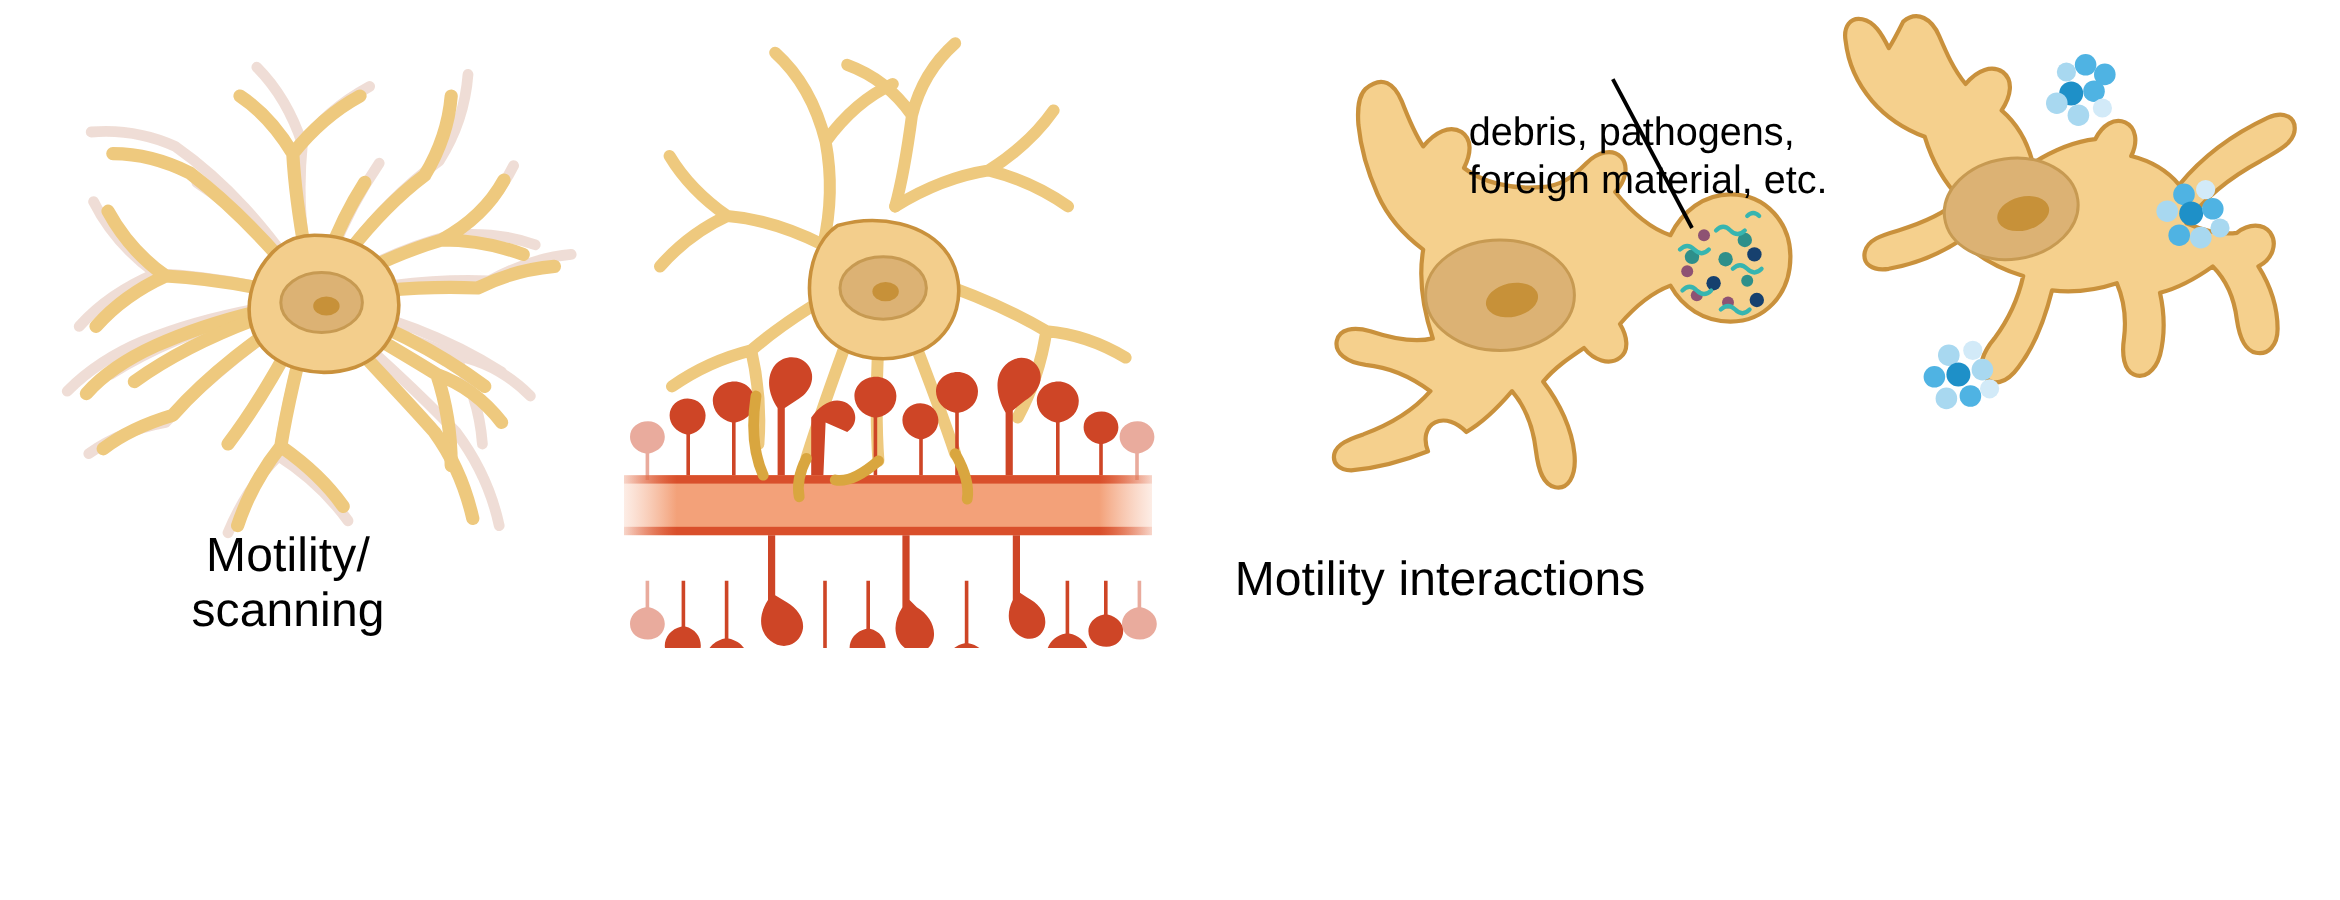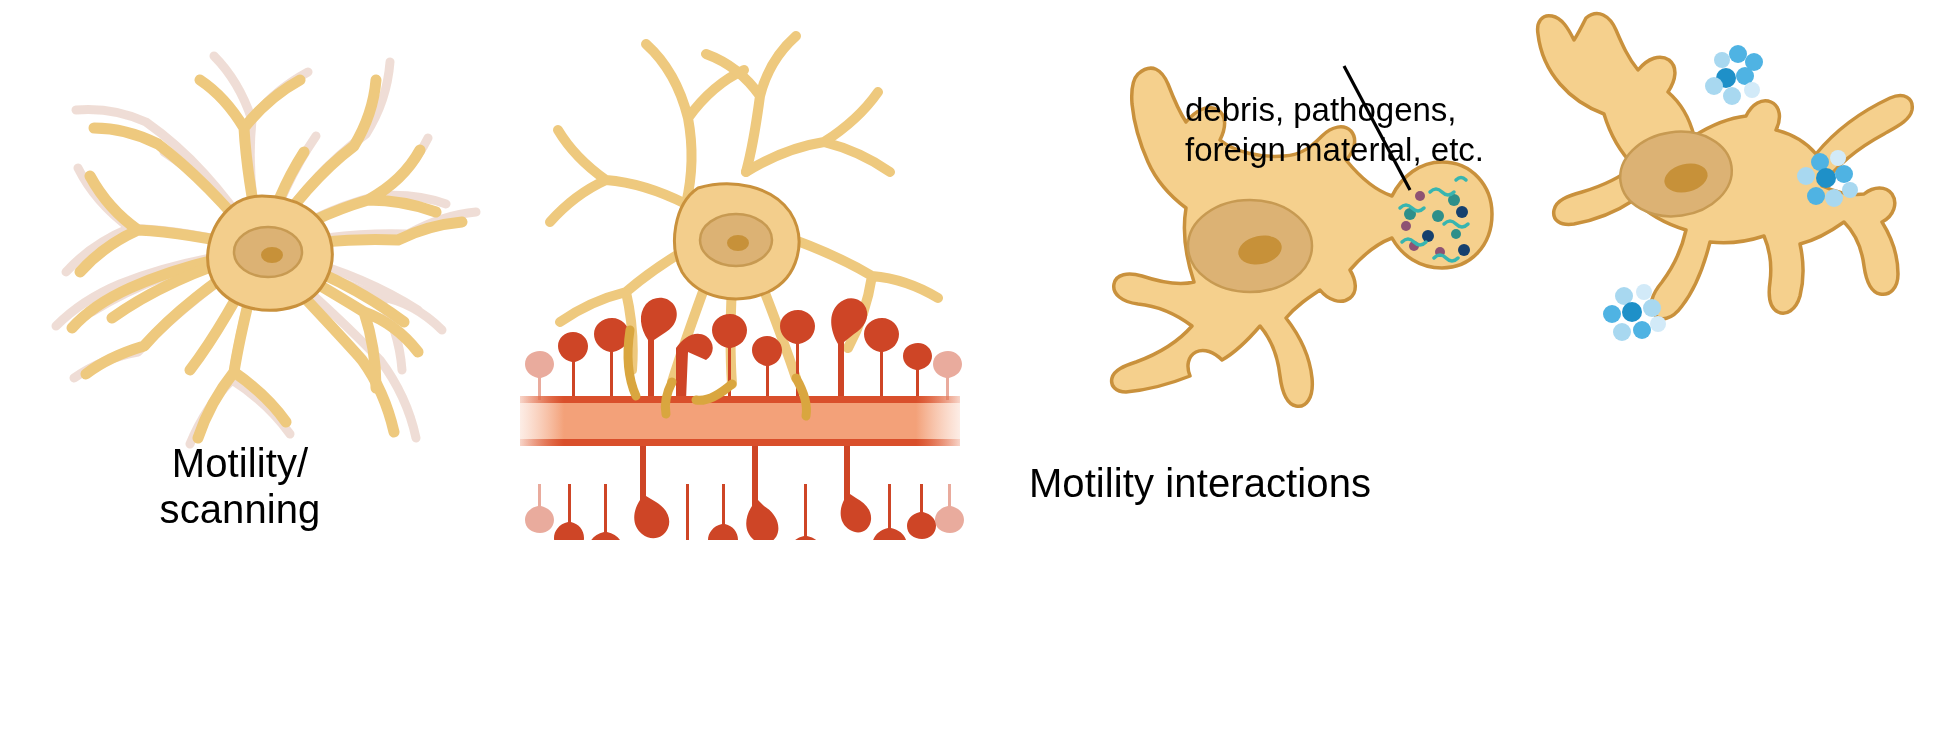--- a/index.html
+++ b/index.html
@@ -3,21 +3,21 @@
 <meta charset="utf-8">
 <style>
   html,body{margin:0;padding:0;background:#ffffff;}
   body{width:1950px;height:750px;font-family:"Liberation Sans",sans-serif;color:#111;overflow:hidden;}
   #figure{position:relative;width:1950px;height:750px;background:#fff;}
   .panel{position:absolute;top:0;height:594px;}
   .art{position:absolute;left:0;top:0;}
   .caption{position:absolute;text-align:center;font-family:"Liberation Sans",sans-serif;color:#000;
            font-size:40px;line-height:46px;font-weight:400;letter-spacing:.1px;white-space:pre-line;}
   .annot{position:absolute;text-align:left;font-family:"Liberation Sans",sans-serif;color:#000;
-         font-size:33px;line-height:40px;white-space:pre-line;}
+         font-size:33px;line-height:40px;white-space:pre-line;margin-left:39px;}
   #p1{left:0;width:520px;}
   #p2{left:460px;width:560px;}
   #p3{left:1010px;width:500px;}
   #p4{left:1470px;width:480px;}
   #cap1{left:40px;top:440px;width:400px;}
   #cap2{left:450px;top:460px;width:580px;}
   #annot1{left:1185px;top:90px;width:360px;}
 </style>
 </head>
 <body>

